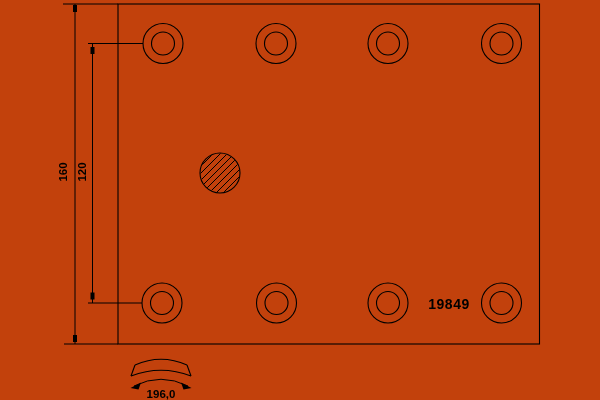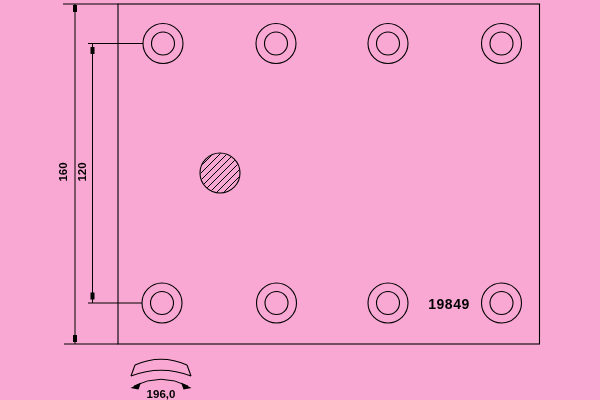--- a/index.html
+++ b/index.html
@@ -8,21 +8,21 @@
     width: 600px;
     height: 400px;
     background: #ffffff;
     overflow: hidden;
     font-family: "Liberation Sans", sans-serif;
   }
   .drawing-stage {
     position: relative;
     width: 600px;
     height: 400px;
-    background: #f9a8d4;
+    background: #c2410c;
   }
   svg { display: block; }
   .thin  { stroke: #000; stroke-width: 1.1; fill: none; }
   .dimln { stroke: #000; stroke-width: 1;   fill: none; }
   .hatch { stroke: #000; stroke-width: 1;   fill: none; }
   .sq    { fill: #000; stroke: none; }
   .dimtext {
     font-family: "Liberation Sans", sans-serif;
     font-weight: bold;
     fill: #000;

